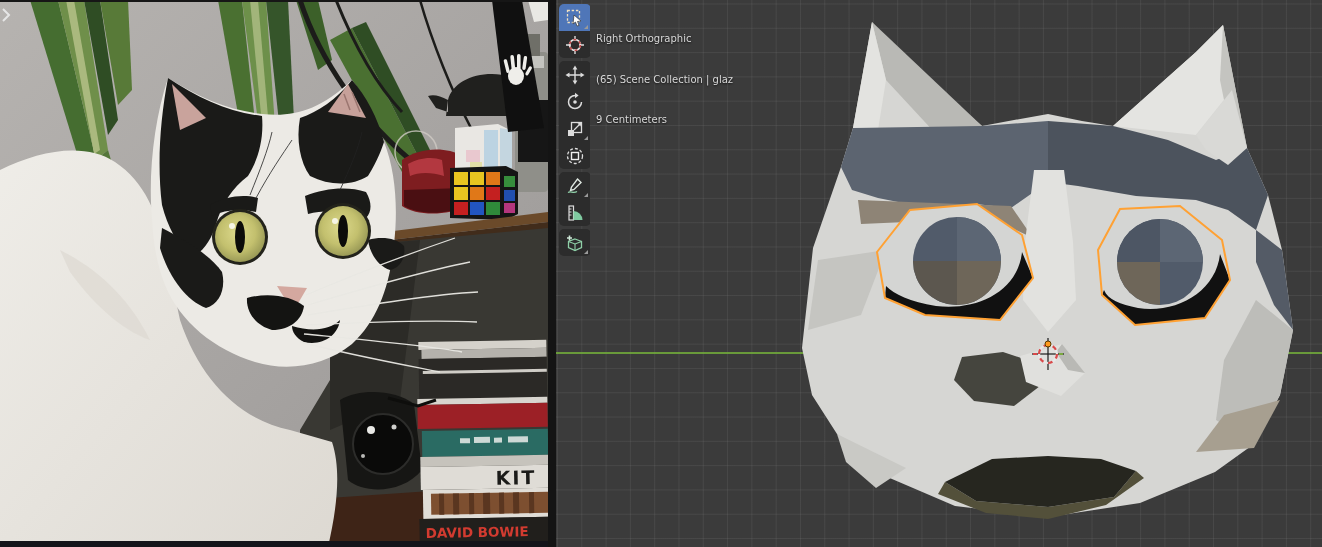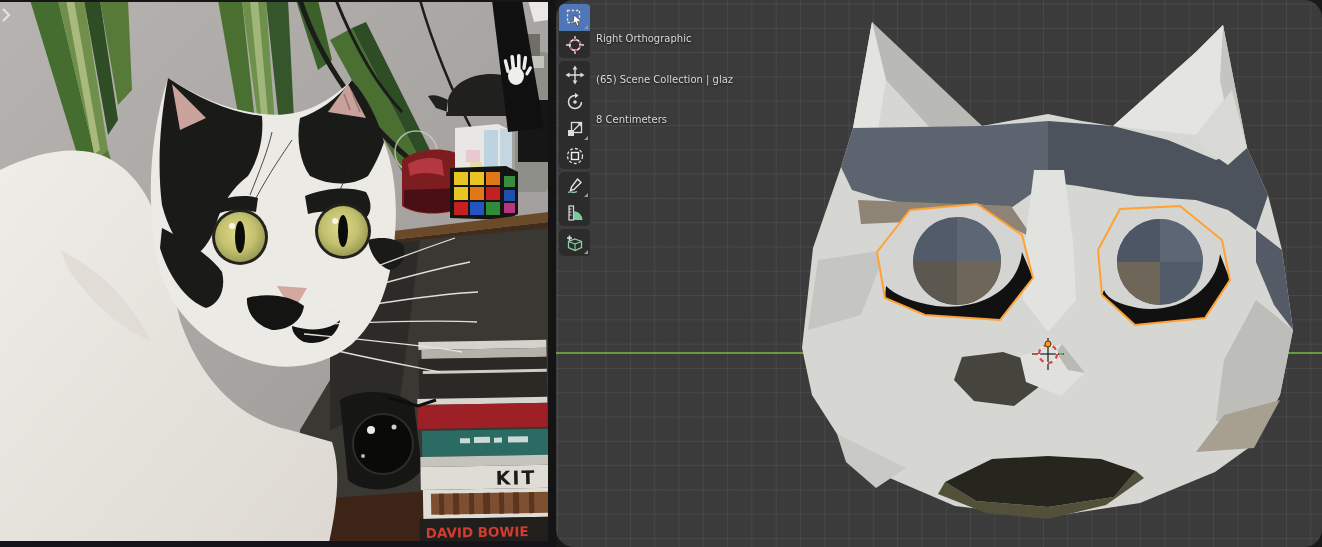--- a/index.html
+++ b/index.html
@@ -7,21 +7,21 @@
          font-family:"DejaVu Sans","Liberation Sans",sans-serif;background:#1a1a1a;}
   
   #photo{position:absolute;left:0;top:0;width:548px;height:547px;background:#ec4899;}
   #photo svg{display:block;}
   
   #divider{position:absolute;left:548px;top:0;width:8px;height:547px;background:#141414;}
   
   #viewport{position:absolute;left:556px;top:0;width:766px;height:547px;background-color:#3b3b3b;
     background-image:linear-gradient(rgba(160,160,160,.13) 1px,transparent 1px),
                      linear-gradient(90deg,rgba(160,160,160,.13) 1px,transparent 1px);
-    background-size:24.3px 24.3px;background-position:1px 3.5px;border-radius:18px;}
+    background-size:24.3px 24.3px;background-position:1px 3.5px;}
   #axis-y{position:absolute;left:0;top:352px;width:766px;height:2px;background:#6fa53b;opacity:.9;}
   #model-svg,#cursor-svg{position:absolute;left:0;top:0;}
   
   #vp-header{position:absolute;left:40px;top:5px;color:#d8d8d8;font-size:10px;line-height:13.5px;
     text-shadow:0 1px 2px rgba(0,0,0,.7);white-space:pre;}
   
   #toolbar{position:absolute;left:3px;top:4px;display:flex;flex-direction:column;width:32px;}
   .tgroup{display:flex;flex-direction:column;margin-bottom:3px;border-radius:5px;overflow:hidden;}
   .tbtn{position:relative;width:31px;height:27px;background:#2c2c2c;display:flex;
         align-items:center;justify-content:center;cursor:pointer;}
@@ -346,21 +346,21 @@
         <circle r="9" fill="none" stroke="#d84a4a" stroke-width="2.2" stroke-dasharray="4.7 4.7"></circle>
         <line x1="-15" y1="0" x2="-11" y2="0" stroke="#d84a4a" stroke-width="2"></line>
         <line x1="11" y1="0" x2="15" y2="0" stroke="#7aa93f" stroke-width="2"></line>
         <circle cx="0" cy="-10" r="3" fill="#ff9a1e" stroke="#5a3a00" stroke-width="1"></circle>
       </g>
     </svg>
 
     <div id="vp-header">
       <div>Right Orthographic</div>
       <div>(65) Scene Collection | glaz</div>
-      <div>8 Centimeters</div>
+      <div>9 Centimeters</div>
     </div>
 
     <div id="toolbar">
       <div class="tgroup">
         <div class="tbtn active" title="">
           <svg width="20" height="20" viewBox="0 0 20 20">
             <rect x="2.5" y="2.5" width="12" height="12" fill="none" stroke="#f0e0c0" stroke-width="1.3" stroke-dasharray="2.4 1.8"></rect>
             <polygon points="9,7 16,13 12.5,13.5 14,17.5 12,18 10.5,14 8,16" fill="#ffffff" stroke="#333" stroke-width=".7"></polygon>
           </svg>
           <div class="subtri"></div>

